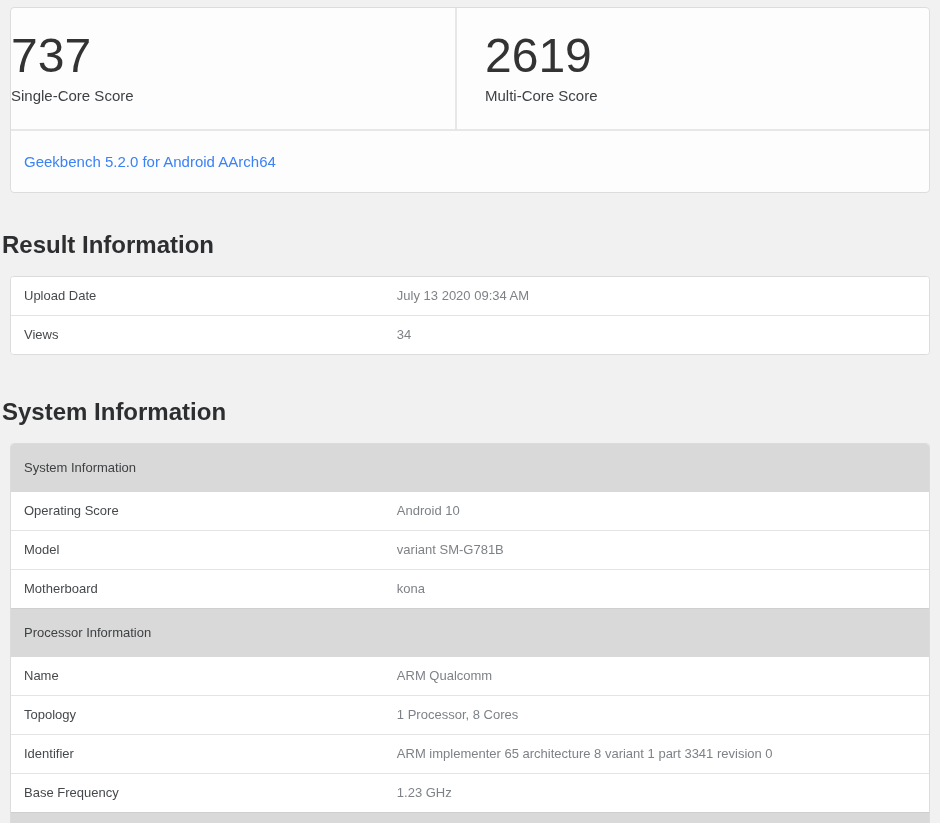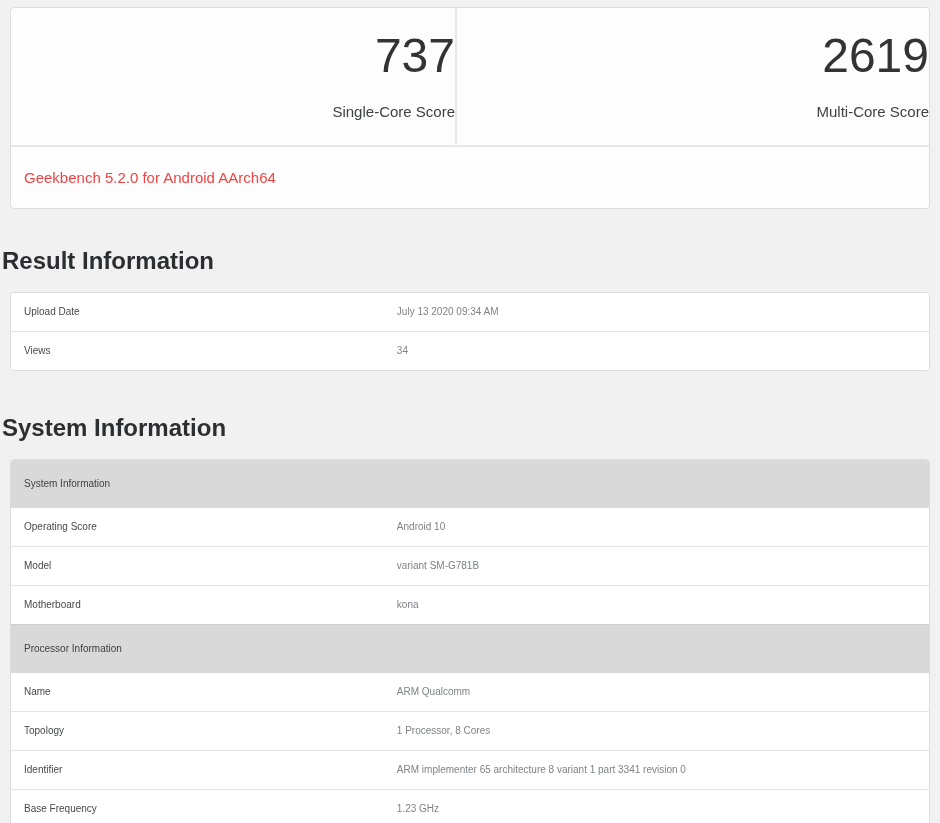--- a/index.html
+++ b/index.html
@@ -22,42 +22,42 @@
     background: #fdfdfd;
     border: 1px solid #dddddd;
     border-radius: 4px;
     overflow: hidden;
   }
   .score-row {
     display: flex;
   }
   .score-cell {
     flex: 1 1 50%;
-    text-align: right;
+    text-align: left;
     padding: 21px 0 25px 0;
   }
   .score-cell.right {
     border-left: 2px solid #e7e7e7;
     padding-left: 28px;
   }
   .score-value {
     font-size: 48px;
     line-height: 54px;
     color: #333333;
   }
   .score-label {
-    margin-top: 20px;
+    margin-top: 4px;
     font-size: 15px;
     color: #3f4245;
   }
   .card-footer {
     border-top: 2px solid #e7e7e7;
     padding: 22px 13px;
     font-size: 15px;
-    color: #ef4444;
+    color: #3b82f6;
   }
 
   
   .section-heading {
     margin: 40px 0 19px 2px;
     font-size: 24px;
     line-height: 24px;
     font-weight: bold;
     color: #2c2e30;
   }
@@ -65,21 +65,21 @@
     margin-top: 45px;
   }
 
   
   .info-table {
     margin: 0 10px;
     background: #ffffff;
     border: 1px solid #dcdcdc;
     border-radius: 4px;
     overflow: hidden;
-    font-size: 10px;
+    font-size: 13px;
   }
   .info-row {
     display: flex;
     padding: 10px 13px;
     line-height: 18px;
     background: #ffffff;
   }
   .info-row + .info-row {
     border-top: 1px solid #e4e4e4;
   }

